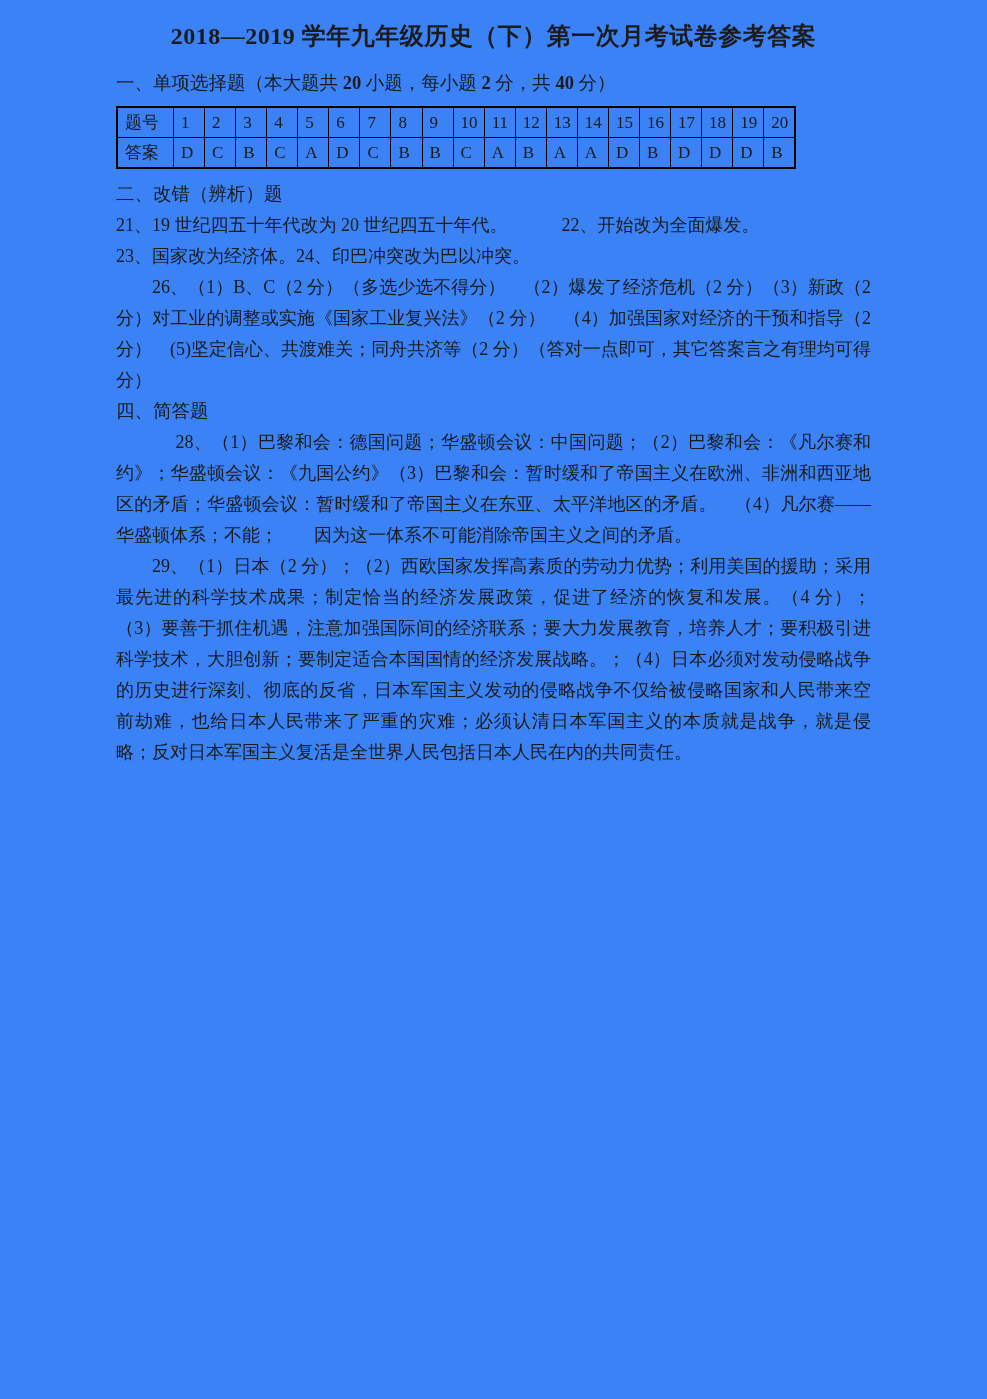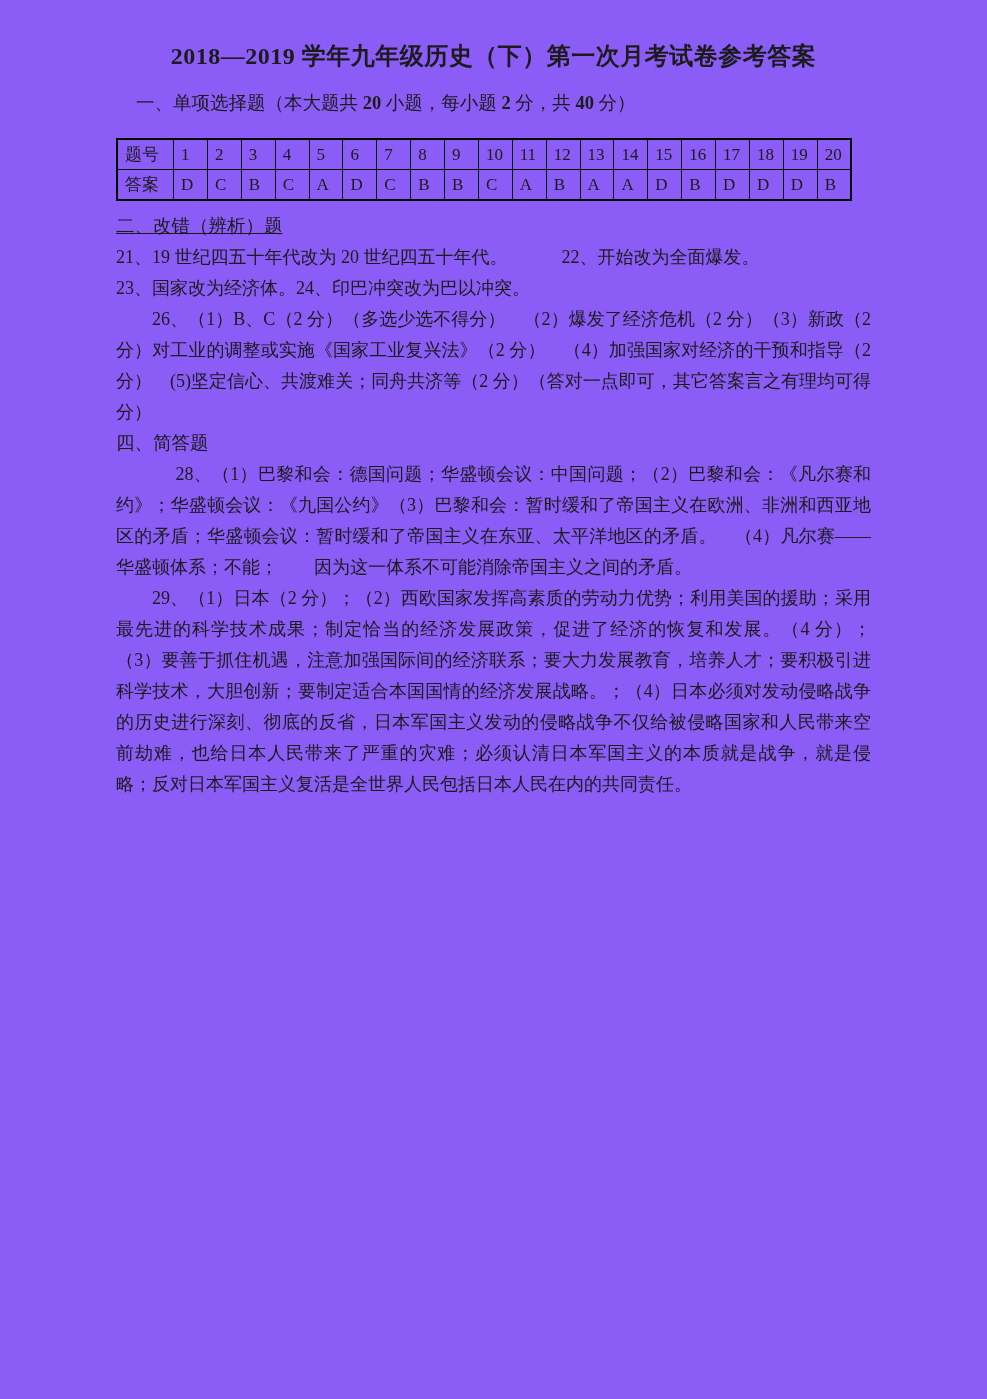--- a/index.html
+++ b/index.html
@@ -10,45 +10,45 @@
   body {
     width: 987px;
     height: 1399px;
     font-family: "Liberation Serif", "DejaVu Serif", serif;
     color: #1b1b1b;
   }
   .page {
     box-sizing: border-box;
     width: 987px;
     height: 1399px;
-    padding: 40px 116px 0 116px;
+    padding: 20px 116px 0 116px;
     overflow: hidden;
-    background: #8b5cf6;
+    background: #3b82f6;
   }
   .doc-title {
     margin: 0;
     font-size: 24px;
     line-height: 32px;
     font-weight: bold;
     text-align: center;
     letter-spacing: 0.5px;
   }
   .sec-heading {
     margin: 0;
     font-size: 18.5px;
     line-height: 31px;
   }
-  .h-choice { margin-top: 17px; line-height: 28px; margin-left: 20px; }
-  .h-after-table { margin-top: 10px; text-decoration: underline; }
+  .h-choice { margin-top: 17px; line-height: 28px; }
+  .h-after-table { margin-top: 10px; }
   .num-bold { font-weight: bold; }
   table.answers {
     border-collapse: collapse;
     table-layout: fixed;
-    width: 736px;
-    margin-top: 21px;
+    width: 680px;
+    margin-top: 9px;
     border: 2px solid #000;
   }
   table.answers td {
     border: 1px solid #000;
     height: 27px;
     font-size: 17px;
     line-height: 20px;
     padding: 1px 0 1px 7px;
     vertical-align: middle;
     overflow: hidden;

